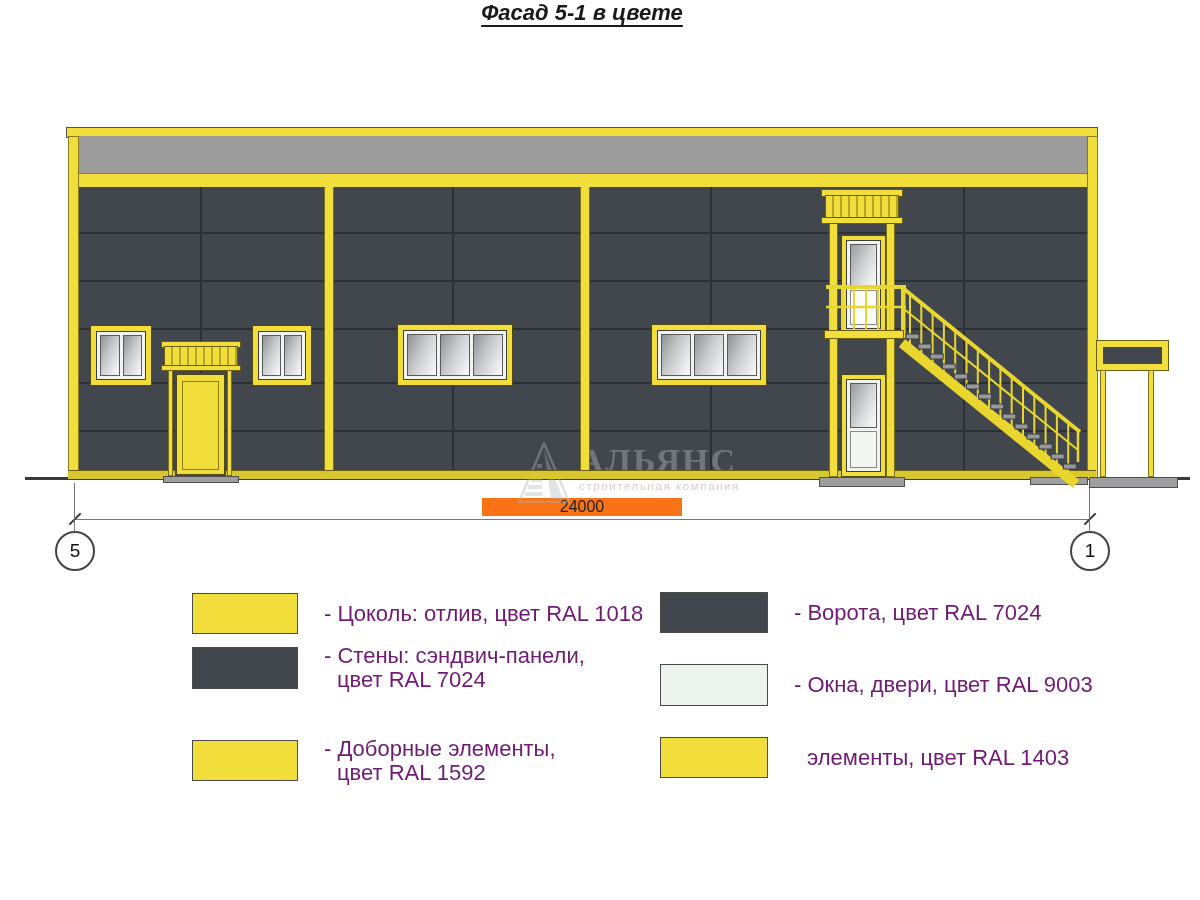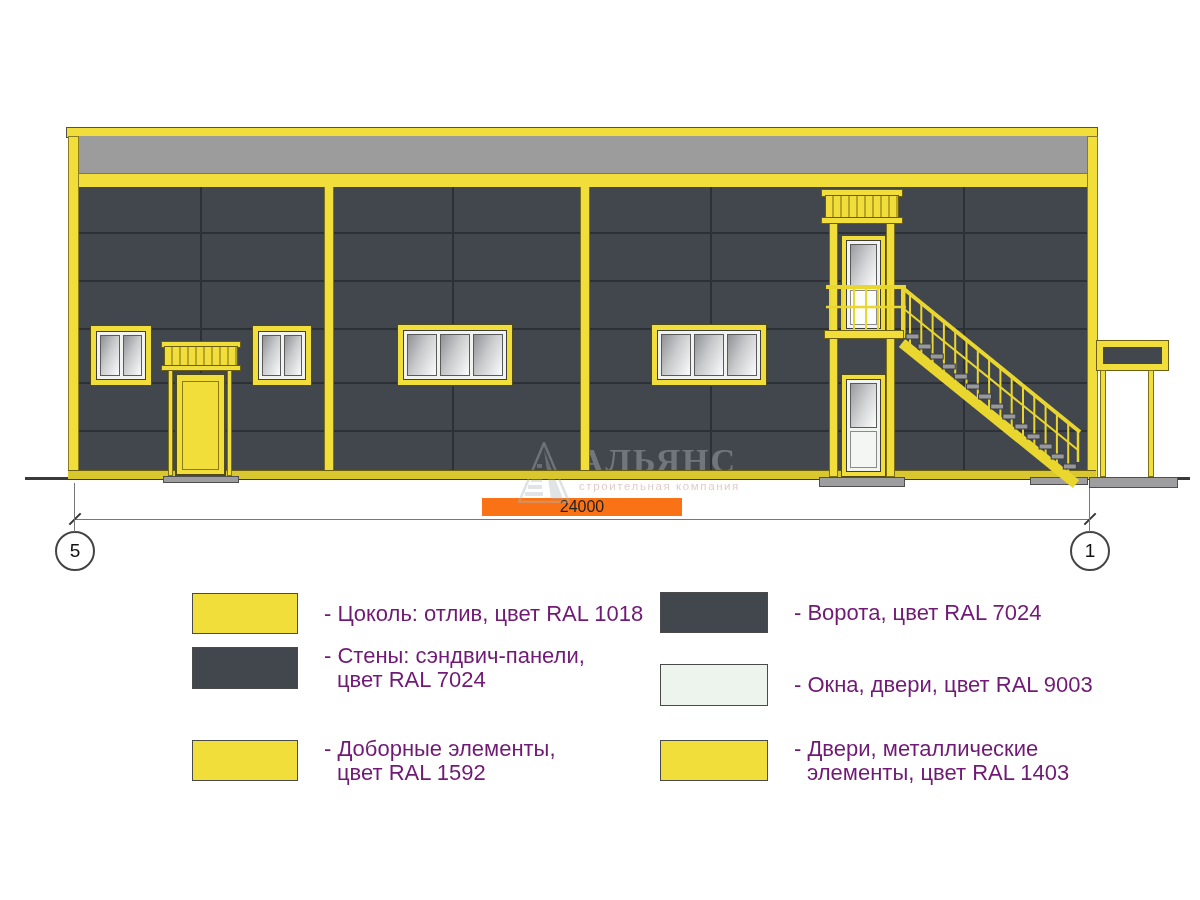--- a/index.html
+++ b/index.html
@@ -68,20 +68,21 @@
   .wm-name{font-family:"Liberation Serif",serif;font-size:34px;font-weight:600;letter-spacing:2px;
            color:rgba(173,179,186,.55);line-height:1.1;}
   .wm-sub{font-size:11.5px;letter-spacing:1.6px;color:rgba(150,60,60,.35);margin-top:1px;}
   svg{display:block;}
 </style>
 </head>
 <body>
 
 <div class="stage">
 
+  <div class="abs title">Фасад 5-1 в цвете</div>
 
   <div class="abs roof-cap"></div>
   <div class="abs parapet"></div>
   <div class="abs band-yellow"></div>
 
   <div class="abs wall">
     <div class="hjoint" style="top:45px"></div>
     <div class="hjoint" style="top:93px"></div>
     <div class="hjoint" style="top:141px"></div>
     <div class="hjoint" style="top:195px"></div>
@@ -267,18 +268,17 @@
   <div class="lg-row" style="left:660px;top:664px">
     <div class="swatch" style="width: 108px; height: 42px; background: rgb(237, 243, 237);"></div>
     <div class="lg-text">
       <div>- Окна, двери, цвет RAL 9003</div>
       <div class="lg-line2"></div>
     </div>
   </div>
   <div class="lg-row" style="left:660px;top:737px">
     <div class="swatch" style="width: 108px; background: rgb(241, 222, 58);"></div>
     <div class="lg-text">
-      <div>- Двери, металлические</div>
       <div class="lg-line2">элементы, цвет RAL 1403</div>
     </div>
   </div>
 
 </div>
 
 </body></html>

